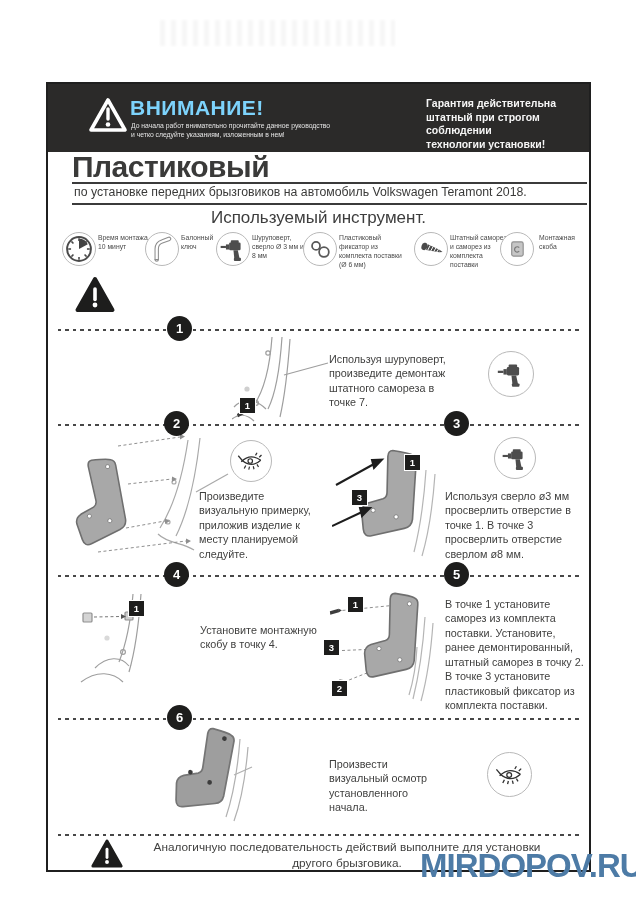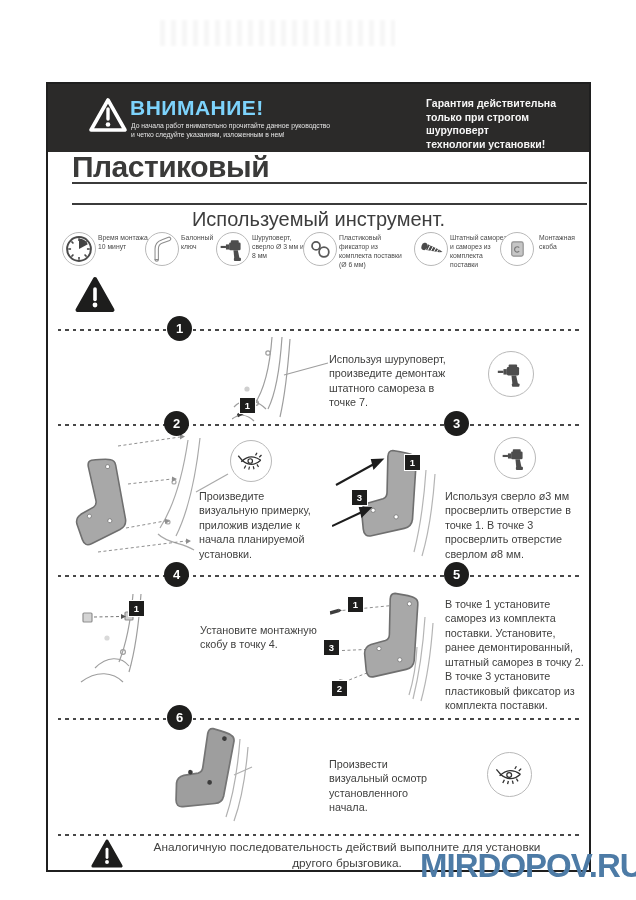--- a/index.html
+++ b/index.html
@@ -12,21 +12,21 @@
   
   #hdr{position:absolute;left:0;top:0;width:100%;height:68px;background:#2b2a29;}
   .hdr-title{position:absolute;left:82px;top:12px;font-size:21px;font-weight:bold;color:#7dd3fc;letter-spacing:.5px;}
   .hdr-note{position:absolute;left:83px;font-size:6.8px;color:#e4e4e4;}
   .warranty{position:absolute;left:378px;top:13px;font-size:10.5px;font-weight:bold;color:#f6f6f6;line-height:1.3;}
   
   .doc-title{position:absolute;left:24px;top:66px;font-size:30px;font-weight:bold;color:#3a3a39;letter-spacing:-.5px;}
   .rule{position:absolute;left:24px;width:515px;background:#3b3b3b;}
   .doc-sub{position:absolute;left:26px;top:101px;font-size:12.3px;color:#3a3a39;}
   
-  .tools-title{position:absolute;left:0;top:124px;width:100%;text-align:center;font-size:20px;color:#3d3d3d;}
+  .tools-title{position:absolute;left:0;top:124px;width:100%;text-align:center;font-size:17px;color:#3d3d3d;}
   .tool-circ{position:absolute;top:148px;width:32px;height:32px;border:1px solid #b9b9b9;border-radius:50%;
              background:#fff;display:flex;align-items:center;justify-content:center;}
   .tool-label{position:absolute;top:150px;font-size:6.8px;line-height:1.32;color:#4a4a4a;}
   
   .warn-tri{position:absolute;}
   .intro-text{position:absolute;left:79px;top:196px;width:436px;font-size:11.8px;line-height:1.32;color:#3f3f3e;}
   
   .sep{position:absolute;left:10px;width:525px;height:2px;
        background:repeating-linear-gradient(90deg,#474747 0 3.5px,transparent 3.5px 7.5px);}
   .numcirc{position:absolute;width:25px;height:25px;border-radius:50%;background:#1d1d1c;color:#fff;
@@ -60,27 +60,28 @@
         <path d="M20,4 L37,34 H3 Z" fill="none" stroke="#ffffff" stroke-width="3.6" stroke-linejoin="round"></path>
         <line x1="20" y1="13" x2="20" y2="23" stroke="#ffffff" stroke-width="3.4" stroke-linecap="round"></line>
         <circle cx="20" cy="28.5" r="2.3" fill="#ffffff"></circle>
       </svg>
     </span>
     <div class="hdr-title">ВНИМАНИЕ!</div>
     <div class="hdr-note" style="top:38px;">До начала работ внимательно прочитайте данное руководство</div>
     <div class="hdr-note" style="top:47px;">и четко следуйте указаниям, изложенным в нем!</div>
     <div class="warranty">
       <div>Гарантия действительна</div>
-      <div>только при строгом шуруповерт</div>
+      <div>штатный при строгом соблюдении</div>
       <div>технологии установки!</div>
     </div>
   </div>
 
   <div class="doc-title">Пластиковый</div>
   <div class="rule" style="top:98px;height:2px;"></div>
+  <div class="doc-sub">по установке передних брызговиков на автомобиль Volkswagen Teramont 2018.</div>
   <div class="rule" style="top:119px;height:1.5px;"></div>
 
   <div class="tools-title">Используемый инструмент.</div>
 
   <div class="tool-circ" style="left:14px;">
     <svg width="30" height="30" viewBox="0 0 34 34">
       <circle cx="17" cy="17" r="13.5" fill="#fff" stroke="#4a4a4a" stroke-width="2.2"></circle>
       <path d="M17,17 L17,5.5 A11.5,11.5 0 0 1 27,11.5 Z" fill="#424242"></path>
       <g stroke="#4a4a4a" stroke-width="1.8">
         <line x1="17" y1="4.8" x2="17" y2="8"></line>
@@ -242,21 +243,21 @@
         <line x1="13" y1="26" x2="11" y2="30"></line>
           <line x1="18" y1="27.5" x2="17" y2="31.5"></line>
         <line x1="23" y1="27" x2="24" y2="31"></line>
           <line x1="28" y1="24.5" x2="30" y2="28"></line>
         <line x1="26" y1="12.5" x2="28" y2="9"></line>
           <line x1="31" y1="15" x2="34" y2="12"></line>
       </g>
       <circle cx="19" cy="20" r="3" fill="none" stroke="#2f2f2f" stroke-width="1.6"></circle>
     </svg>
   </div>
-  <div class="step-text" style="left:151px;top:405px;width:126px;">Произведите визуальную примерку, приложив изделие к начала планируемой установки.</div>
+  <div class="step-text" style="left:151px;top:405px;width:126px;">Произведите визуальную примерку, приложив изделие к месту планируемой следуйте.</div>
 
   <span class="abs" style="left:284px;top:358px;">
     <svg width="110" height="120" viewBox="0 0 110 120">
       <g fill="none" stroke="#b5b5b5" stroke-width="1.2">
         <path d="M94,28 C92,58 88,86 82,110"></path>
         <path d="M103,32 C101,60 97,90 90,114"></path>
       </g>
       <g transform="translate(28,6) scale(0.82)">
         <path d="M40,3 Q60,6 64,8.5 Q69,10.5 68.5,17 L64,87 Q63,96 54,98 L14,107 Q5,109 4,99 L2,78 Q2,70 10,67 L28,62 Q33,60 33,54 L34,10 Q34.5,3 40,3 Z" fill="#a8a8a8" stroke="#6f6f6f" stroke-width="2"></path>
         <circle cx="58" cy="16" r="2.6" fill="#fff" stroke="#777"></circle>

